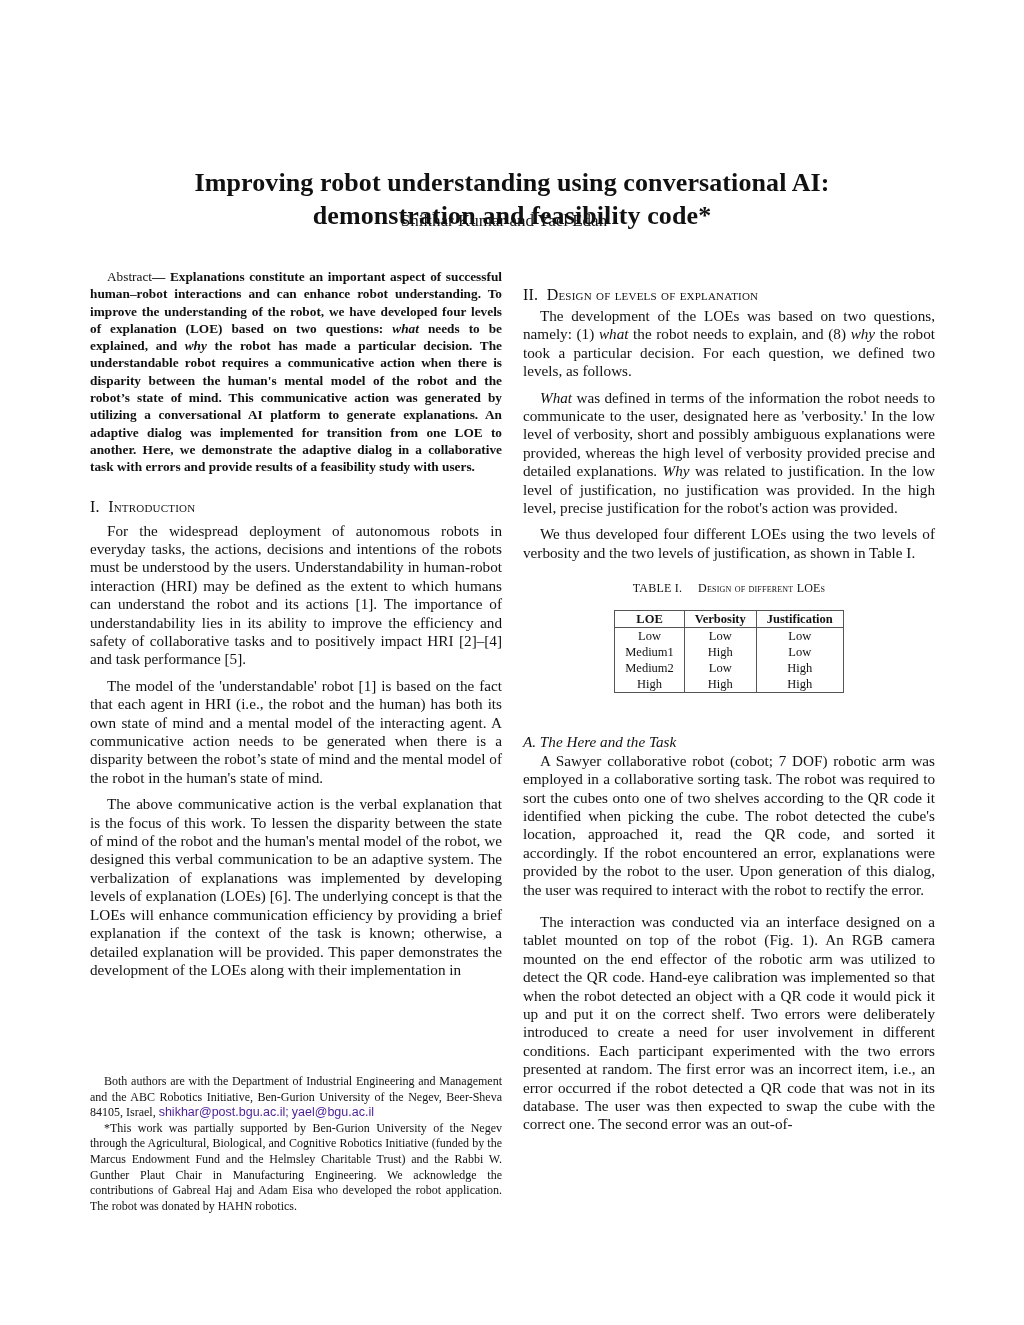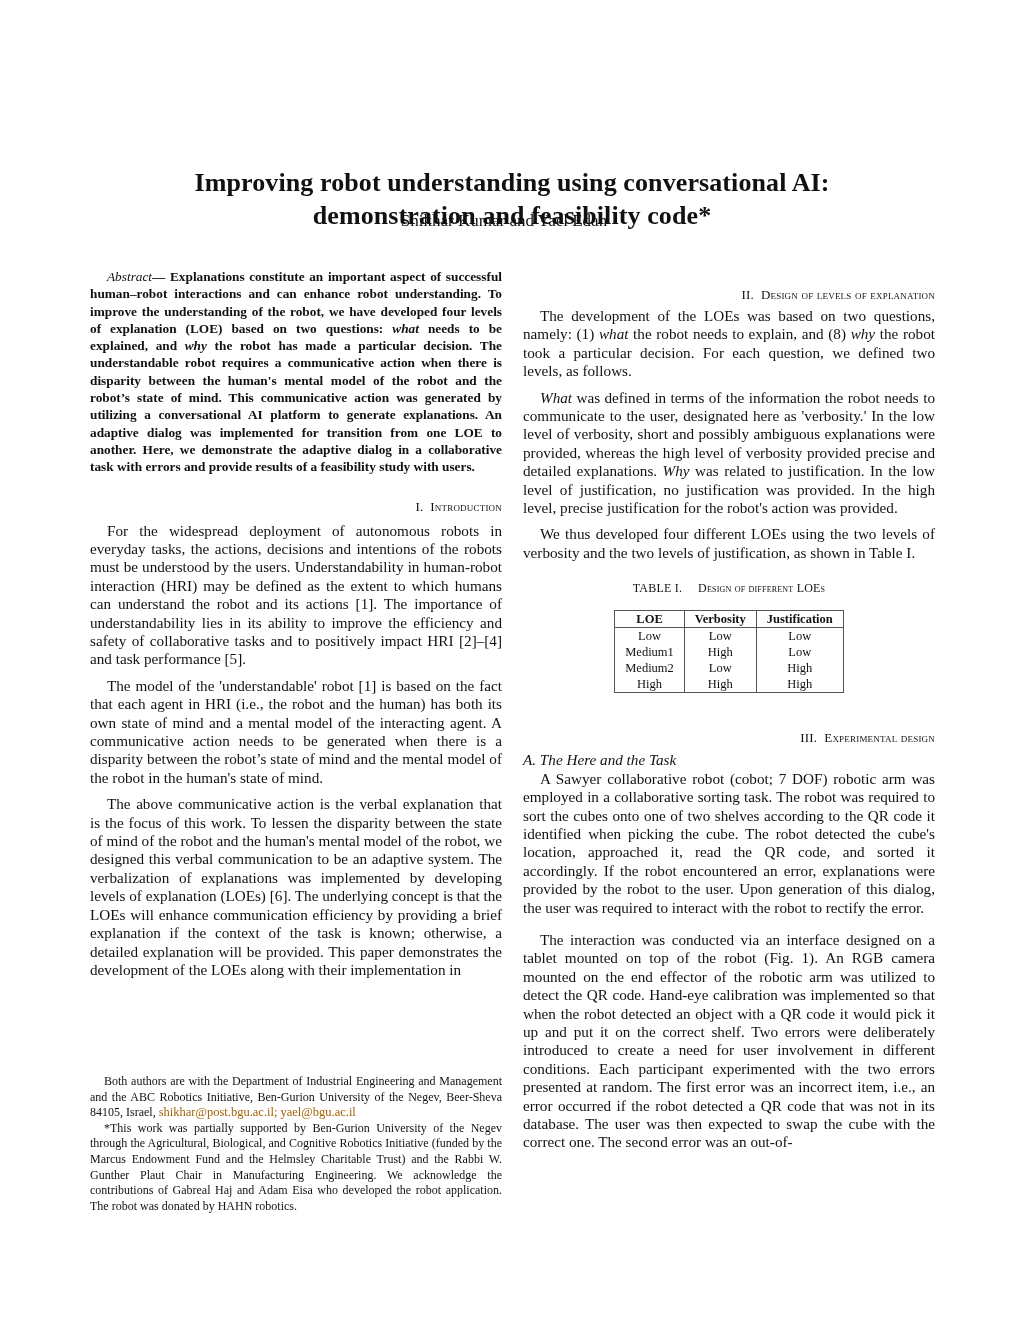--- a/index.html
+++ b/index.html
@@ -17,30 +17,30 @@
     position: absolute; left: 0; top: 210px; width: 1008px;
     text-align: center; font-size: 17px; line-height: 22px;
   }
   .col { position: absolute; top: 268px; width: 412px; }
   .col-left { left: 90px; }
   .col-right { left: 523px; }
   p { margin: 0; text-align: justify; }
   .body-text { font-size: 15.2px; line-height: 18.4px; }
   .indent { text-indent: 17px; }
   .abstract { font-size: 13.3px; line-height: 17.3px; font-weight: bold; text-indent: 17px; }
-  .abstract .lead { font-style: italic; font-weight: normal; }
+  .abstract .lead { font-weight: normal; }
   .sec-head {
-    text-align: right; font-size: 13px; line-height: 18px; letter-spacing: 0.2px;
+    text-align: left; font-size: 16px; line-height: 18px; letter-spacing: 0.2px;
     font-variant: small-caps;
   }
   .subsec { font-style: italic; font-size: 15.2px; line-height: 18.4px; }
   .gap-s { height: 8px; }
   .gap-m { height: 14px; }
   .footnote { font-size: 12px; line-height: 15.6px; text-align: justify; }
-  .mono { font-family: Liberation Serif, serif; font-size: 12.5px; color: #a16207; }
+  .mono { font-family: Liberation Sans, sans-serif; font-size: 12.5px; color: #4c1d95; }
   .table-caption {
     text-align: center; font-size: 12px; line-height: 16px; letter-spacing: 0.2px;
   }
   .table-caption .cap-title { font-variant: small-caps; margin-left: 16px; }
   table.loe {
     border-collapse: collapse; margin: 0 auto; font-size: 12.5px; line-height: 14px;
   }
   table.loe th, table.loe td {
     border: 1px solid #555; padding: 1px 10px 1px 10px; text-align: center;
   }
@@ -117,19 +117,18 @@
       </tr>
       <tr>
         <td>High</td>
         <td>High</td>
         <td>High</td>
       </tr>
     </tbody>
   </table>
 
   <div style="height:36px"></div>
-  <div class="sec-head"><span>III.</span>&nbsp;&nbsp;<span>Experimental design</span></div>
   <div style="height:4px"></div>
   <div class="subsec">A.  The Here and the Task</div>
   <p class="body-text indent">A Sawyer collaborative robot (cobot; 7 DOF) robotic arm was employed in a collaborative sorting task. The robot was required to sort the cubes onto one of two shelves according to the QR code it identified when picking the cube. The robot detected the cube's location, approached it, read the QR code, and sorted it accordingly. If the robot encountered an error, explanations were provided by the robot to the user. Upon generation of this dialog, the user was required to interact with the robot to rectify the error.</p>
   <div class="gap-m"></div>
   <p class="body-text indent">The interaction was conducted via an interface designed on a tablet mounted on top of the robot (Fig. 1). An RGB camera mounted on the end effector of the robotic arm was utilized to detect the QR code. Hand-eye calibration was implemented so that when the robot detected an object with a QR code it would pick it up and put it on the correct shelf. Two errors were deliberately introduced to create a need for user involvement in different conditions. Each participant experimented with the two errors presented at random. The first error was an incorrect item, i.e., an error occurred if the robot detected a QR code that was not in its database. The user was then expected to swap the cube with the correct one. The second error was an out-of-</p>
 </div>
 
 </body></html>

